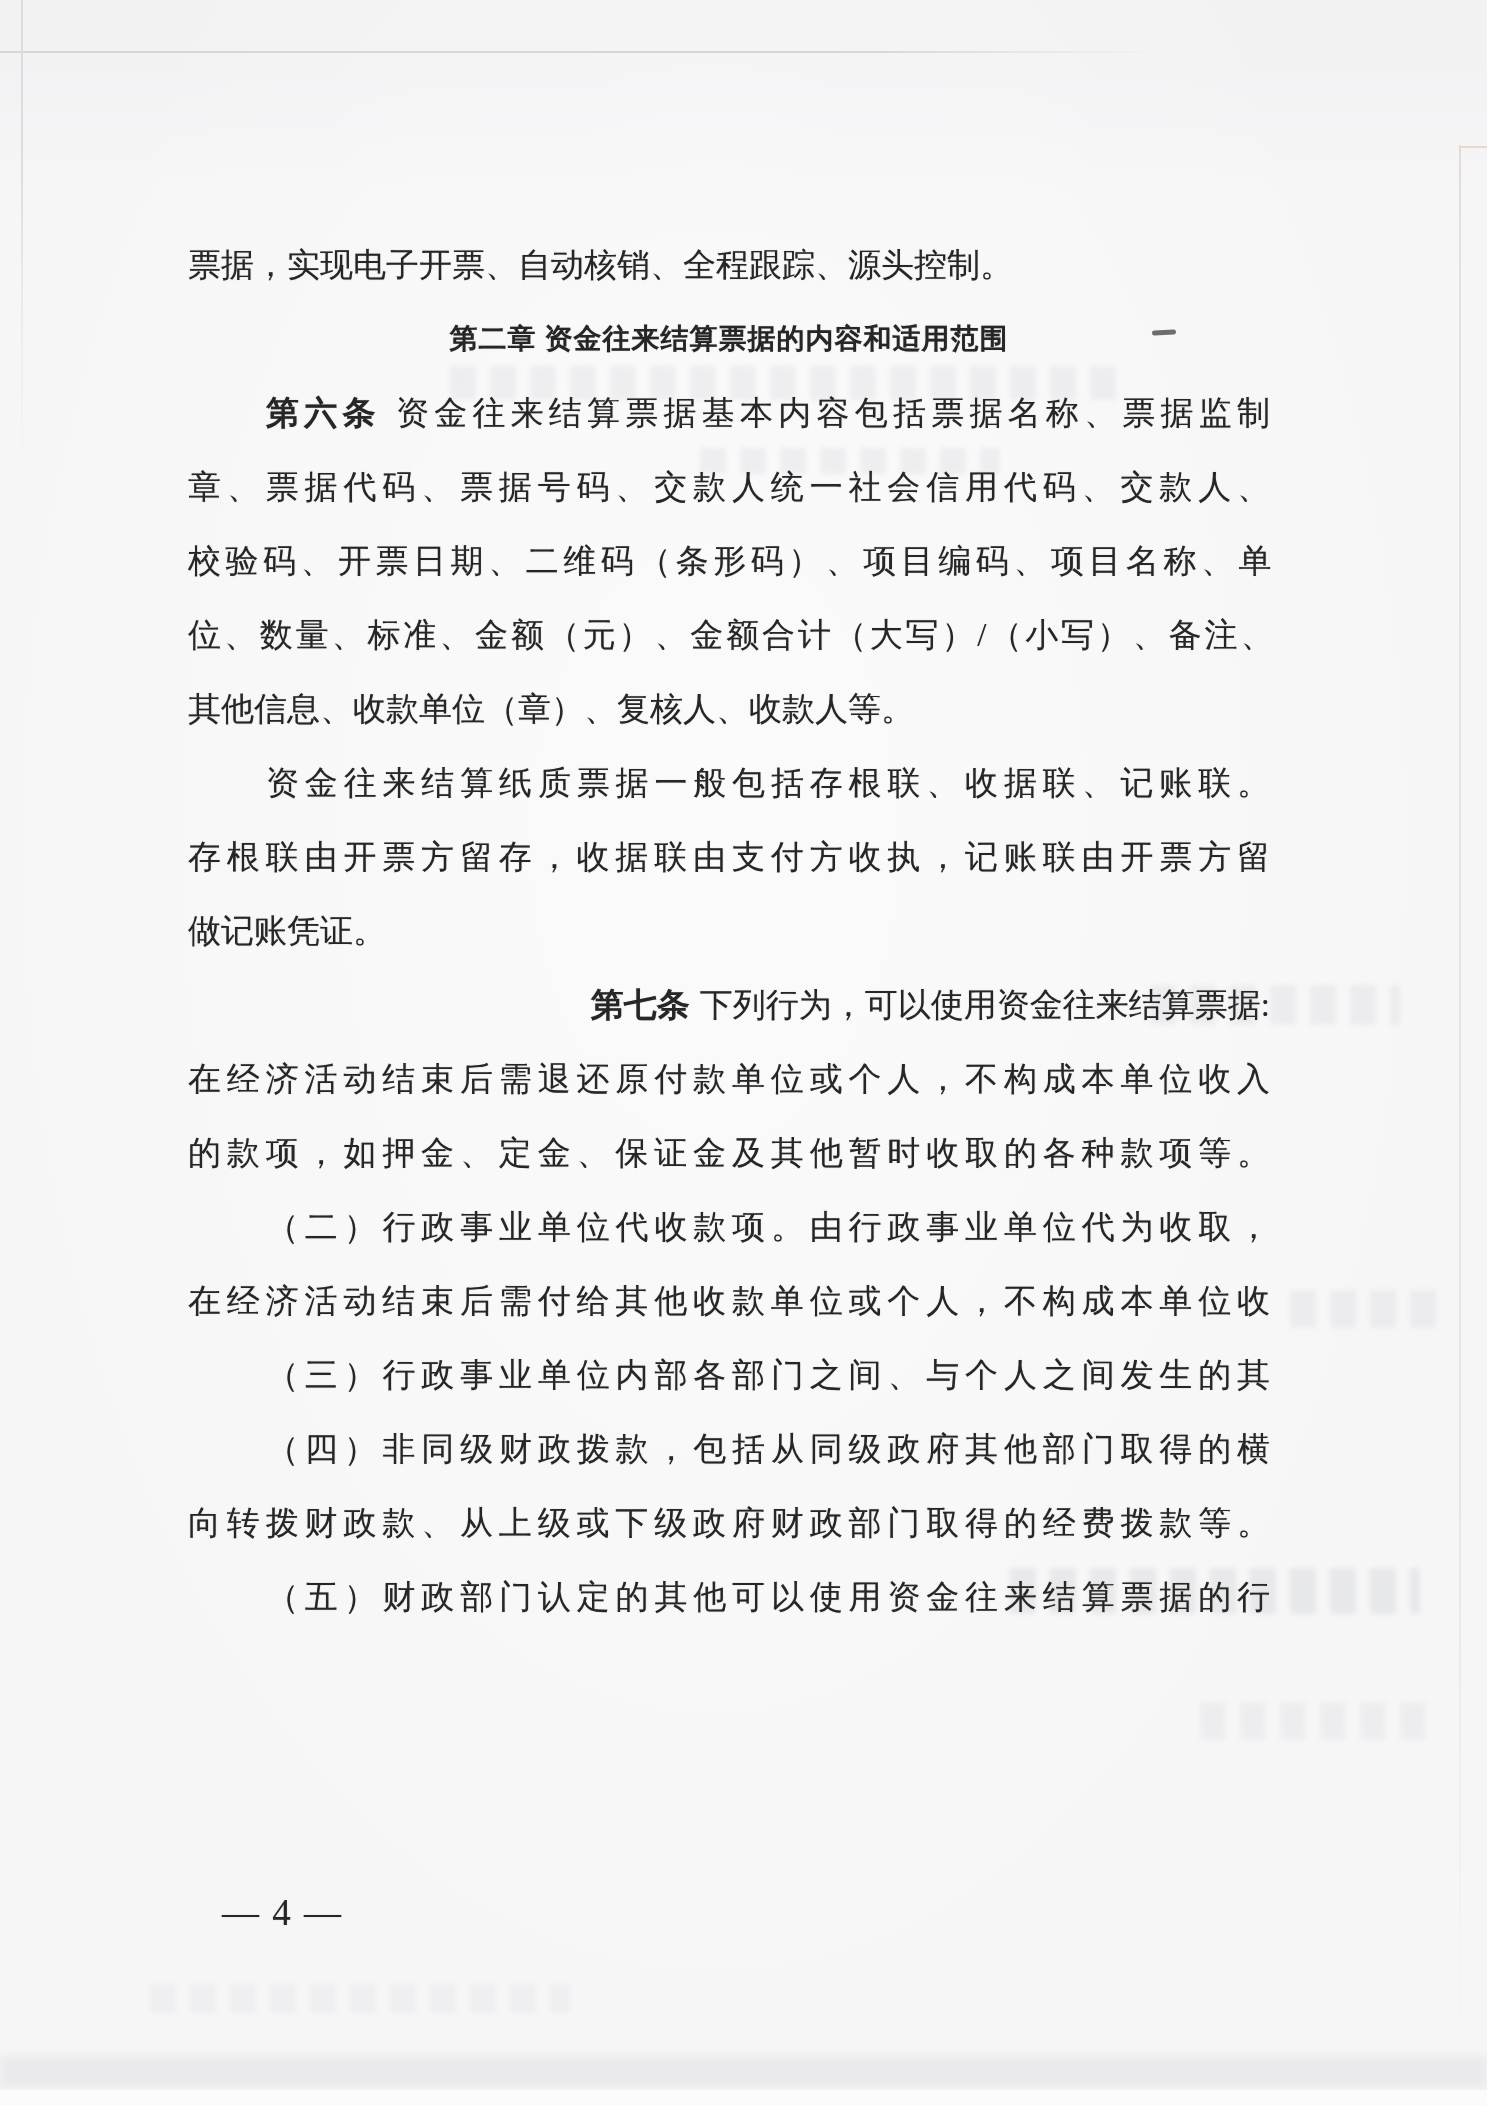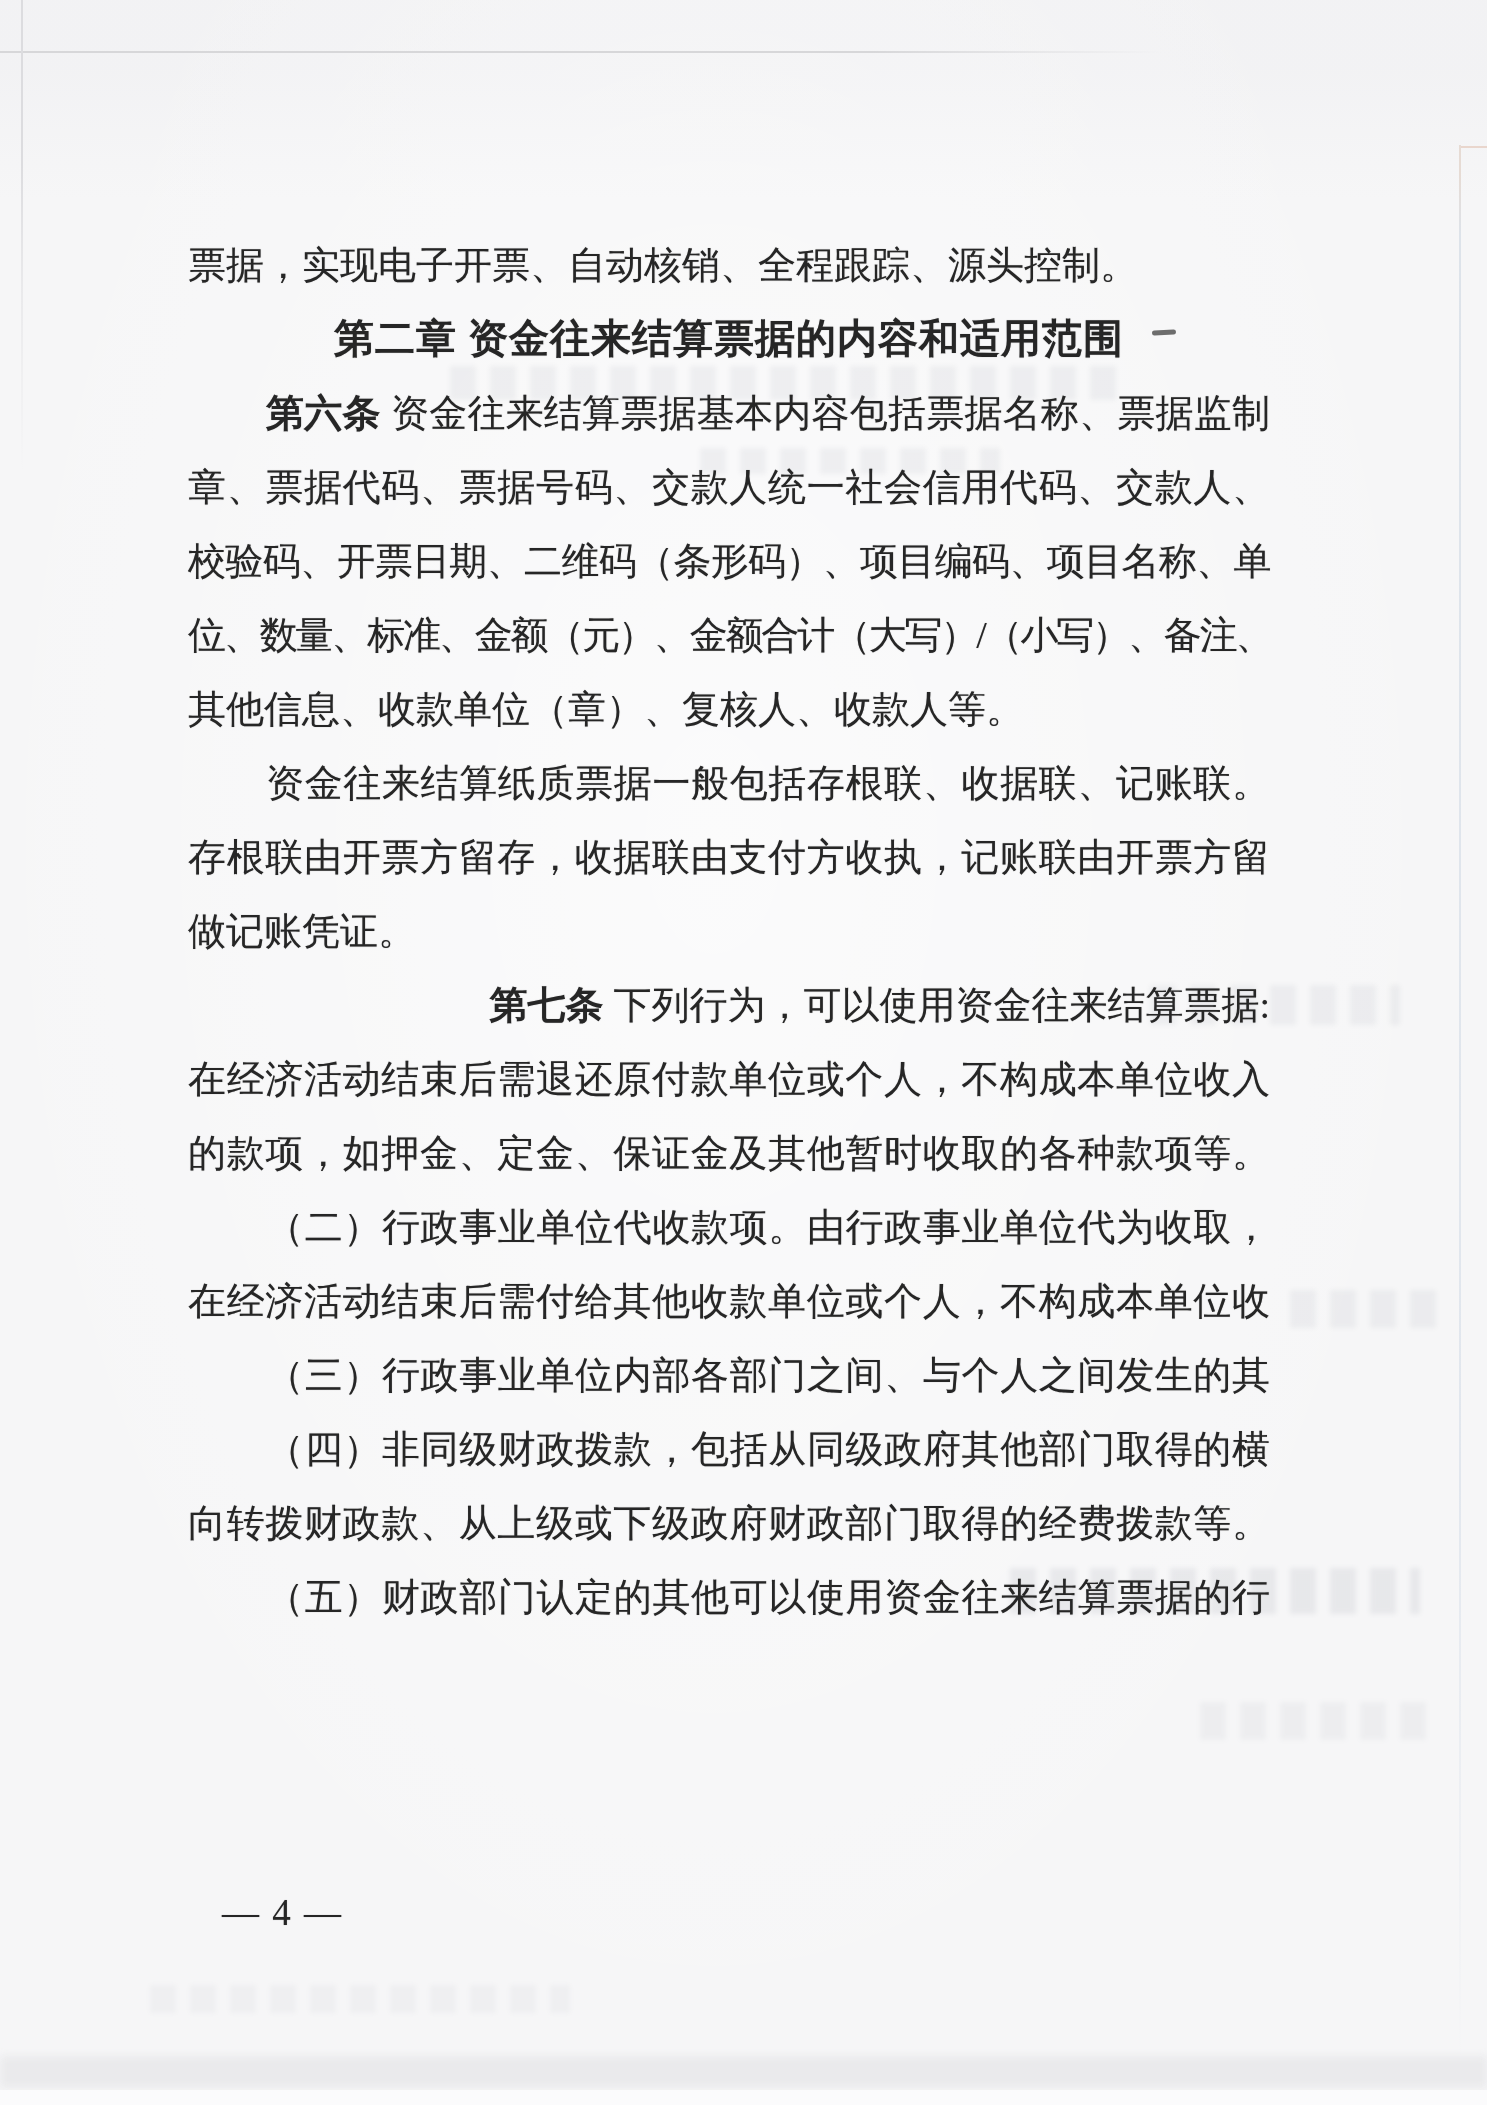--- a/index.html
+++ b/index.html
@@ -31,29 +31,29 @@
   
   .ghost{
     position:absolute;height:34px;pointer-events:none;
     background:repeating-linear-gradient(90deg, rgba(108,114,132,.85) 0 26px, rgba(108,114,132,0) 26px 40px);
     opacity:.09;filter:blur(2.5px);
   }
 
   
   .textblock{position:absolute;left:188px;top:228px;width:1082px;}
   .ln{
-    height:74px;line-height:74px;font-size:38px;
+    height:74px;line-height:74px;font-size:33px;
     white-space:nowrap;
     text-shadow:0 0 1px rgba(35,35,35,.4);
   }
   .just{white-space:normal;text-align:justify;text-align-last:justify;}
   .indent{padding-left:78px;text-align:right;}
   .t1{letter-spacing:-1.5px;}
   .t2{letter-spacing:-3.5px;}
-  .heading{font-weight:bold;text-align:center;font-size:40px;letter-spacing:1px;}
+  .heading{font-weight:bold;text-align:center;font-size:28px;letter-spacing:1px;}
   .b{font-weight:bold;}
   .gap{display:inline-block;width:10px;}
 
   .stray-mark{
     position:absolute;left:1152px;top:330px;width:24px;height:5px;
     background:#4a4a4a;border-radius:3px;transform:rotate(-3deg);opacity:.8;
   }
   .footer{
     position:absolute;left:222px;top:1876px;height:74px;line-height:74px;
     font-size:37px;letter-spacing:2px;text-shadow:0 0 1px rgba(35,35,35,.4);

